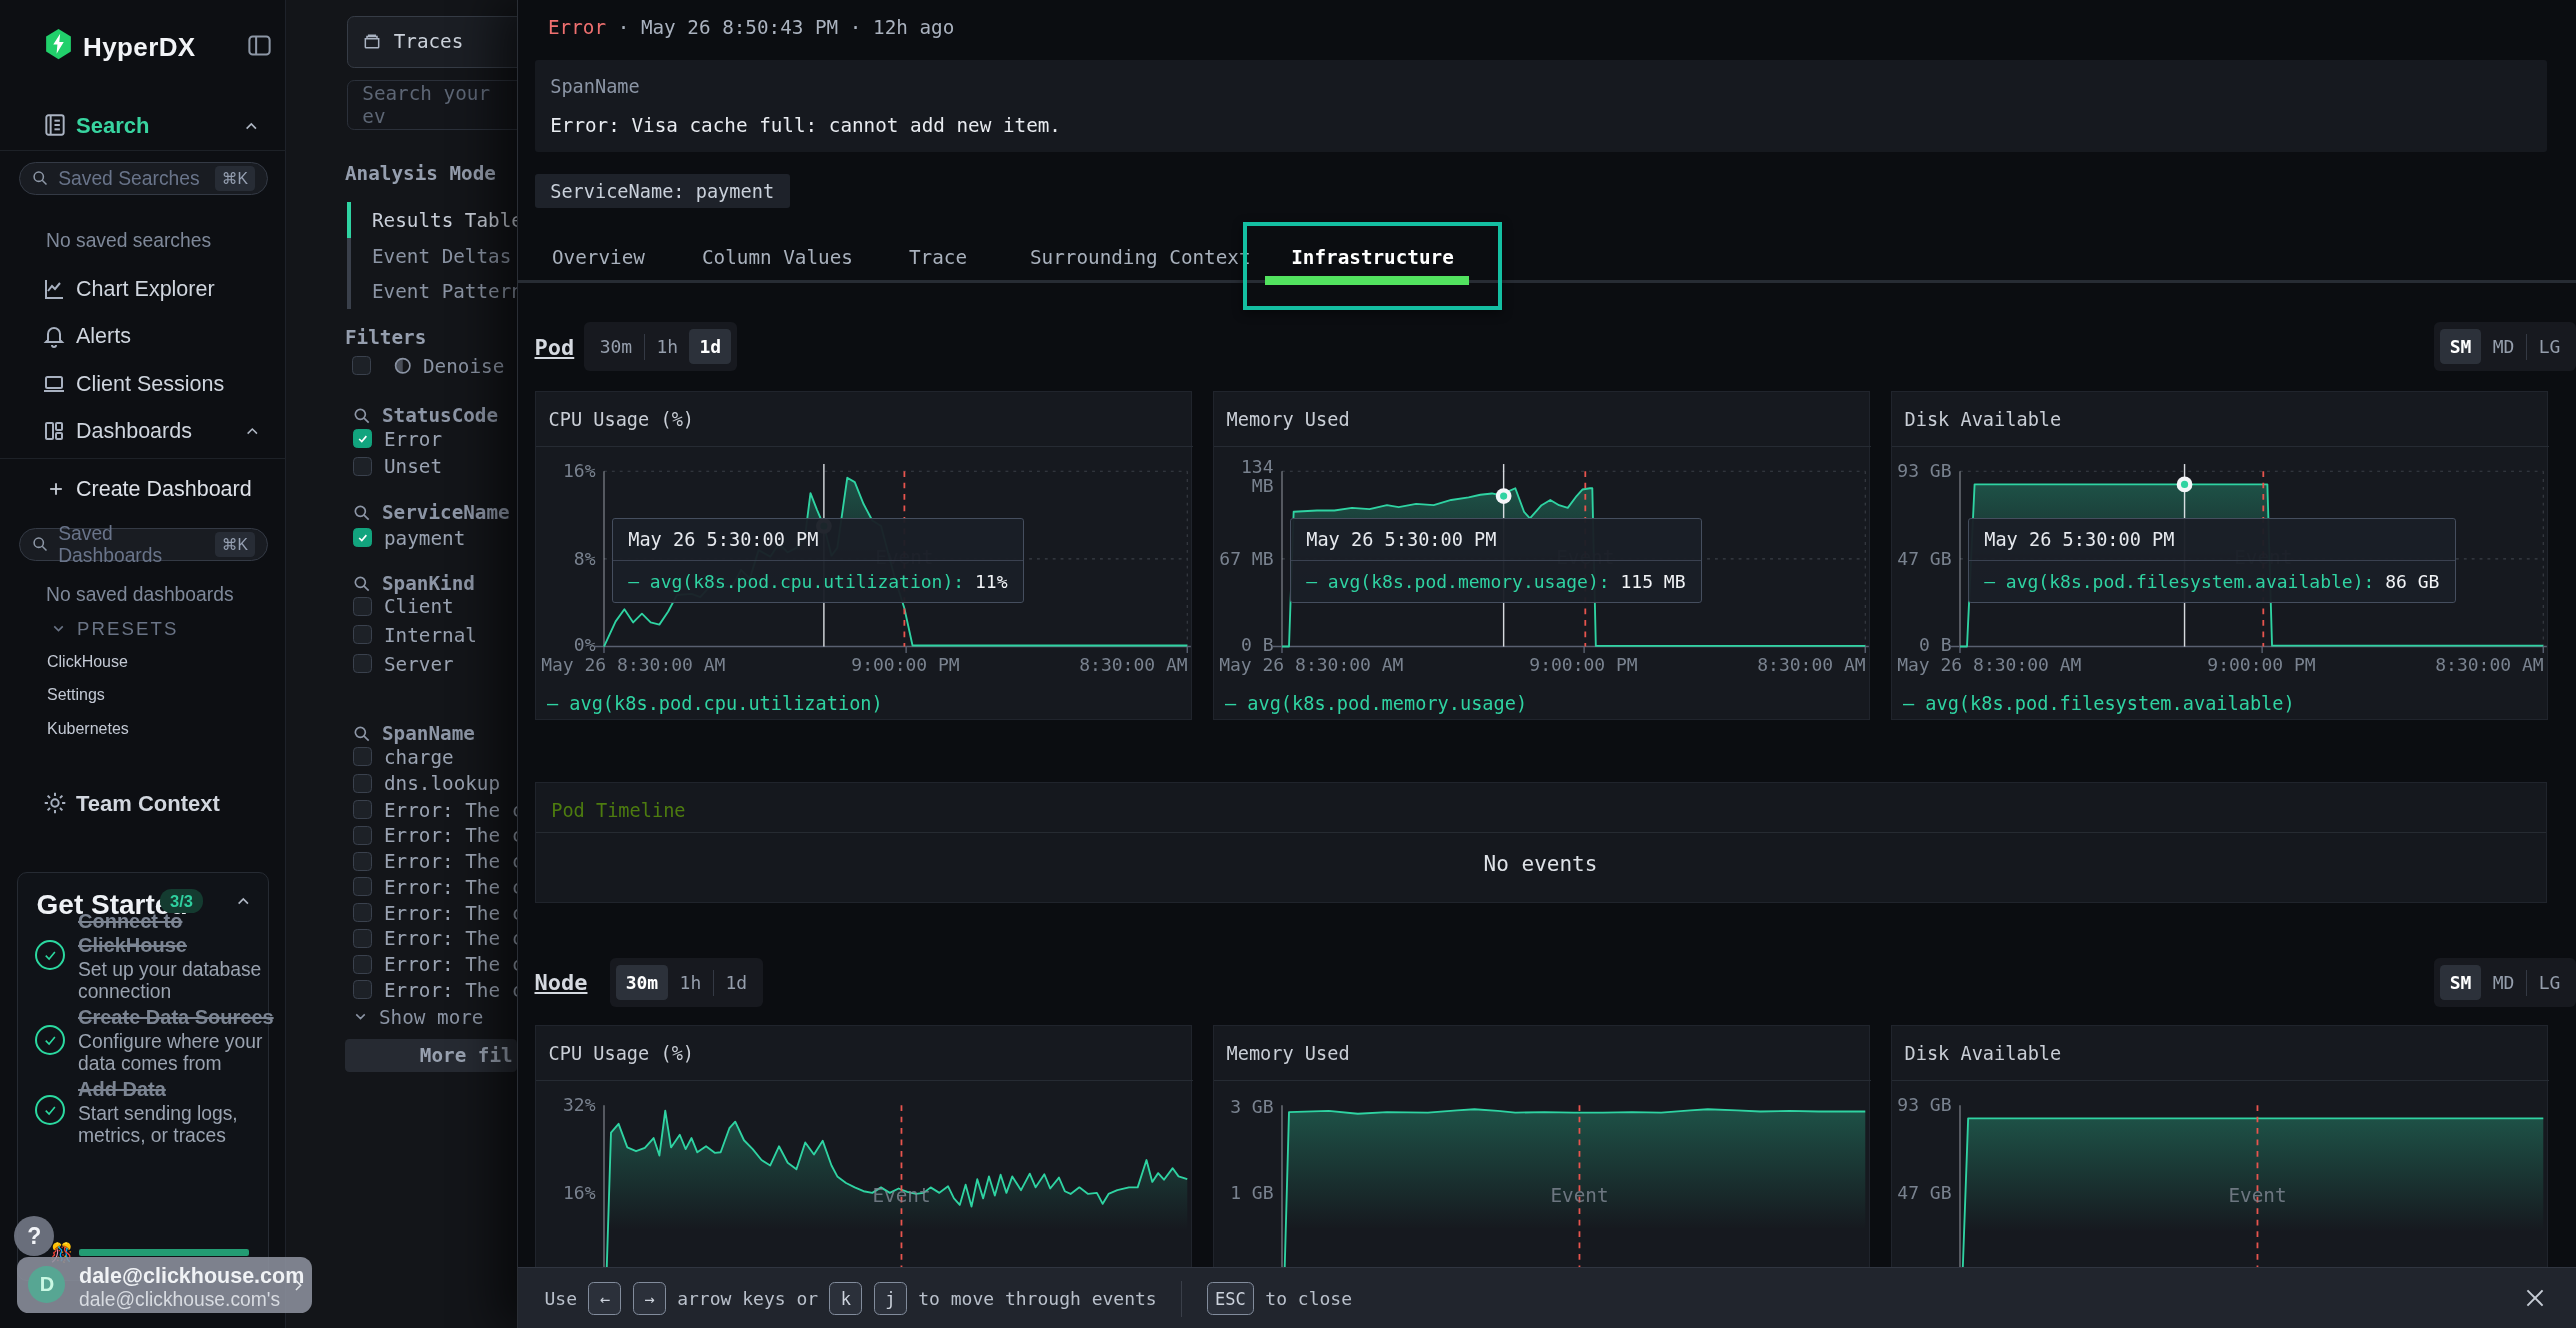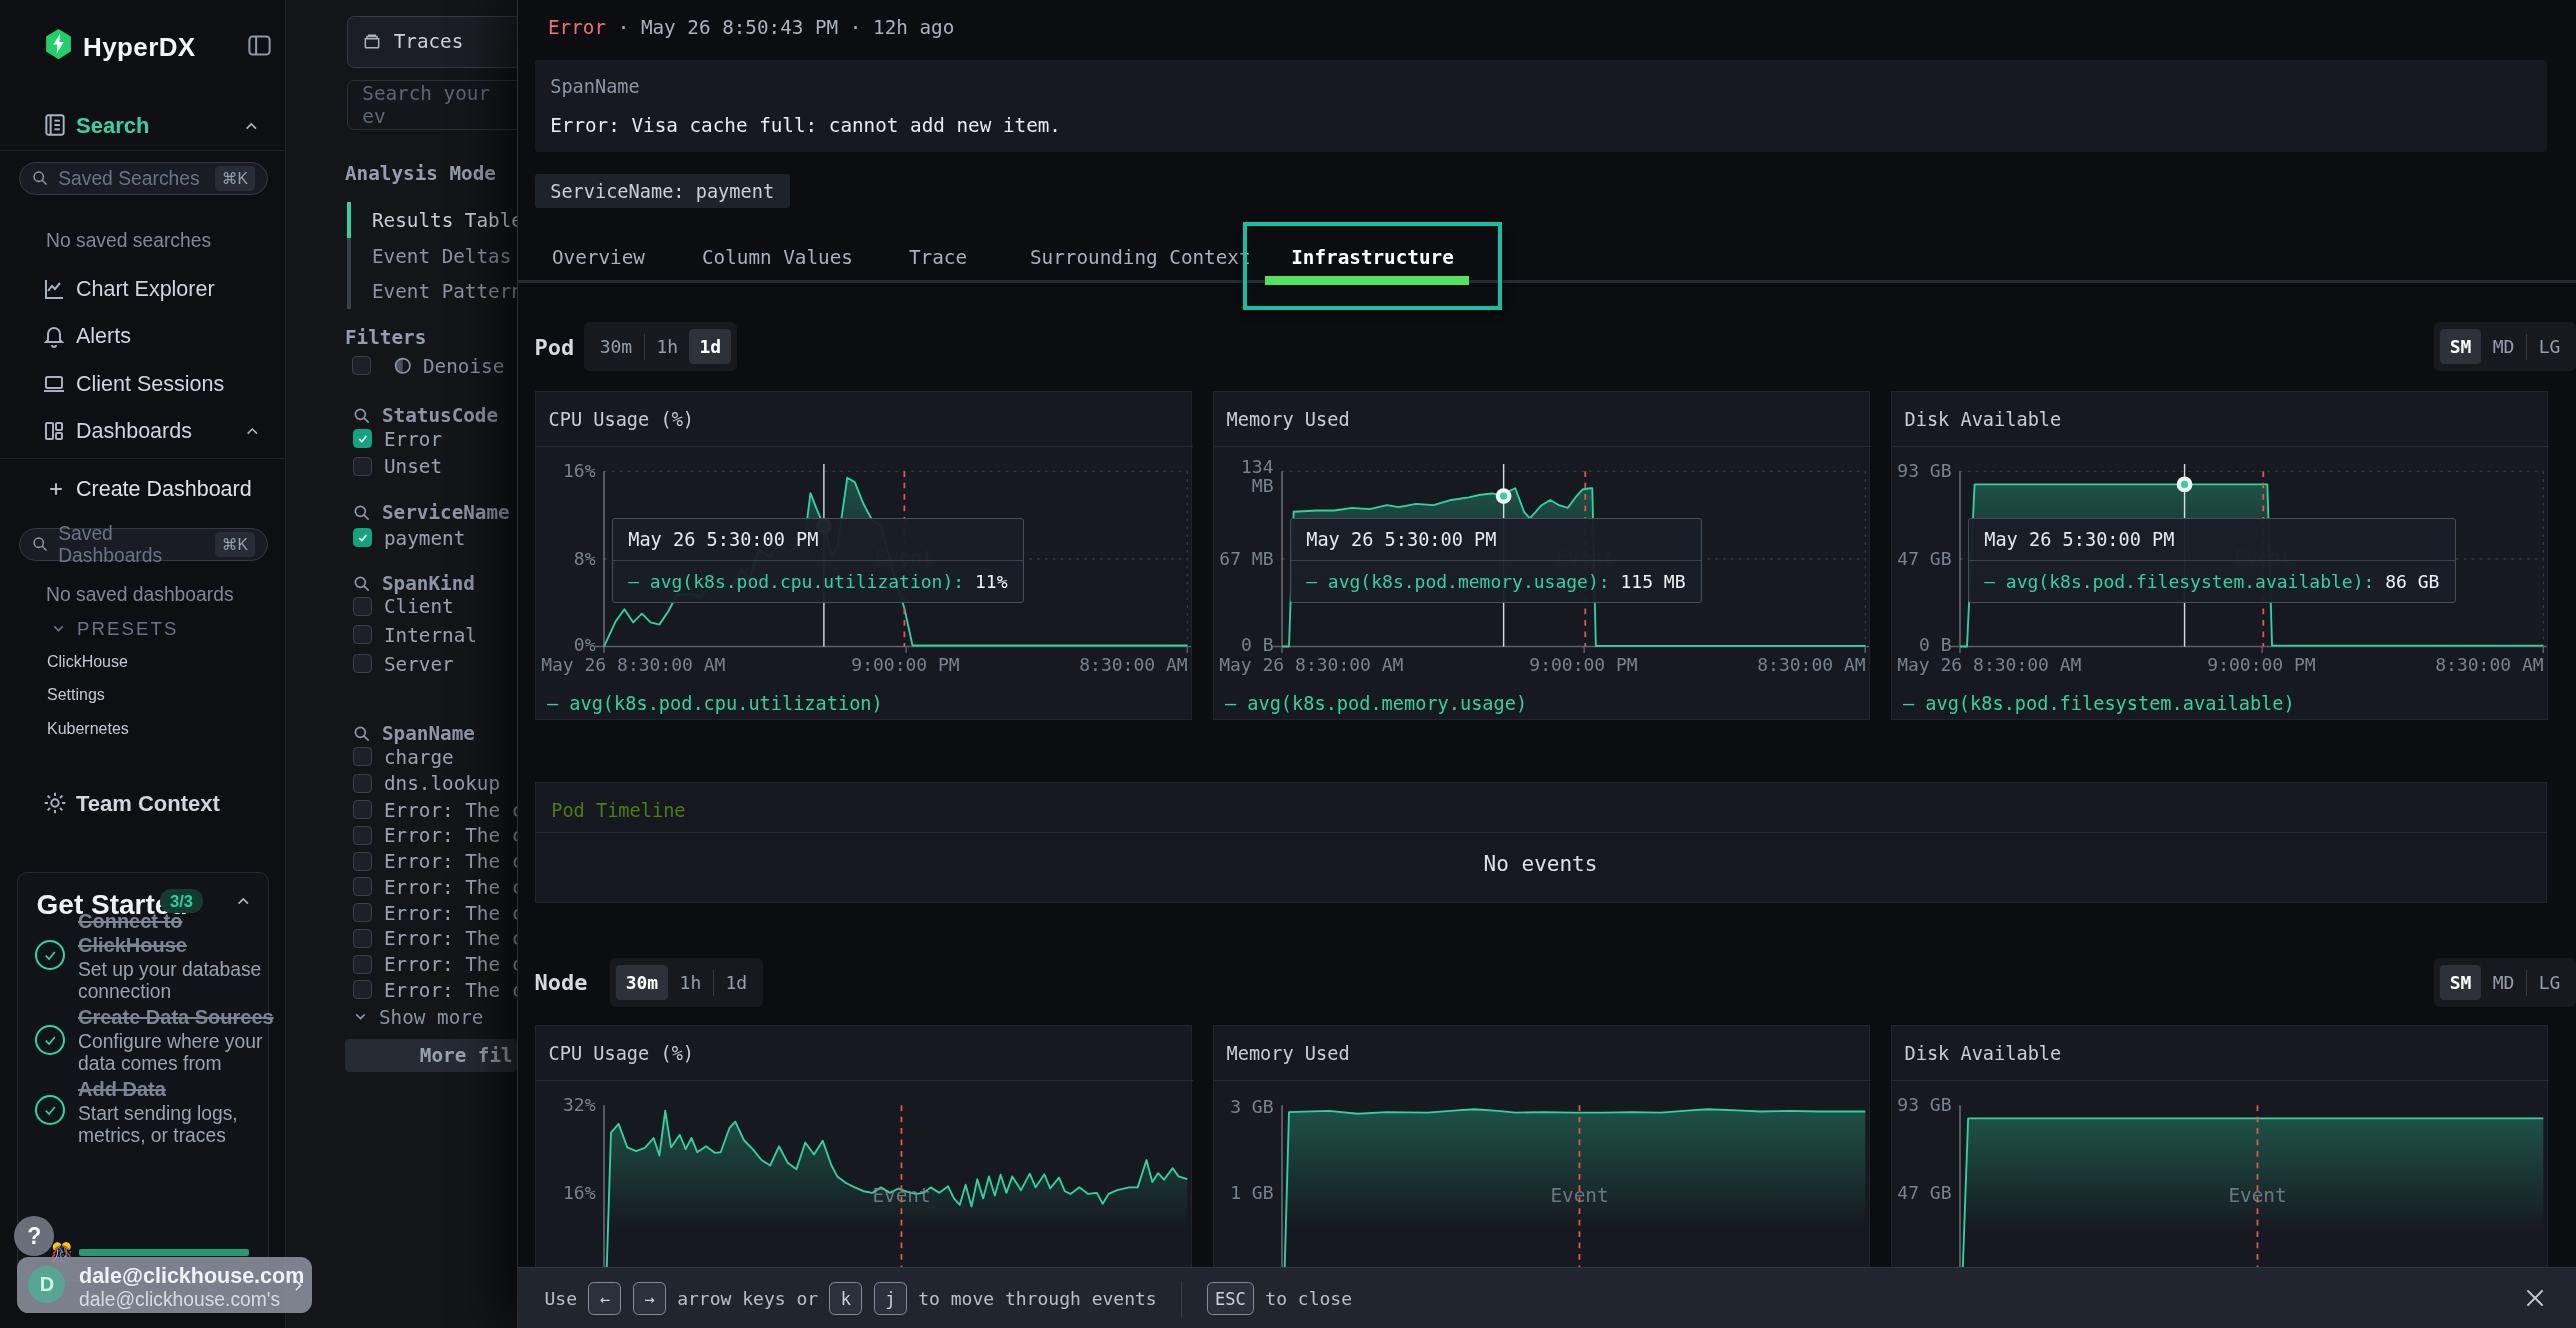--- a/index.html
+++ b/index.html
@@ -84,21 +84,21 @@
     border-radius:2.9px; color:#c9d0da; font-size:18.6px; display:flex; align-items:center;
     padding:0 15.7px; }
   .tab { position:absolute; top:240px; height:34px; display:flex; align-items:center;
     font-size:19.3px; color:#a9b1bd; }
   .tab.active { color:#ffffff; font-weight:bold; }
   #tab-divider { position:absolute; left:0; top:280px; width:2059px; height:2.9px; background:#272c34; }
   #anno-box { position:absolute; left:725px; top:222px; width:259px; height:88px;
     border:4.3px solid #14bfa2; z-index:5; box-shadow:0 2.9px 10px rgba(0,0,0,.45); }
   #tab-underline { position:absolute; left:747px; top:276px; width:204px; height:8.6px;
     background:#52e25f; z-index:6; }
-  .sec-title { position:absolute; font-size:22px; font-weight:bold; color:#d5d9e0; }
+  .sec-title { position:absolute; font-size:22px; font-weight:bold; color:#d5d9e0;text-decoration:underline; }
   .seg-group { position:absolute; height:49px; background:#17191f; border-radius:5.7px;
     display:flex; align-items:center; padding:0 5.7px; gap:1.4px; }
   .seg { font-size:18px; color:#959eac; padding:7.2px 10px; position:relative; }
   .seg.active { background:#2c313a; border-radius:4.3px; color:#ffffff; font-weight:bold; }
   .seg-sep { width:1.4px; height:26px; background:#343944; }
   .charts-row { position:absolute; left:16.5px; display:flex; gap:21px; }
   .chart-card { position:relative; width:657px; background:#16191f;
     border:0.7px solid #20242c; }
   .cc-title { position:absolute; left:13px; top:17px; font-size:18.6px; color:#c9ced6; }
   .cc-div { position:absolute; left:0; top:54px; width:657px; height:1.4px; background:#262b33; }

